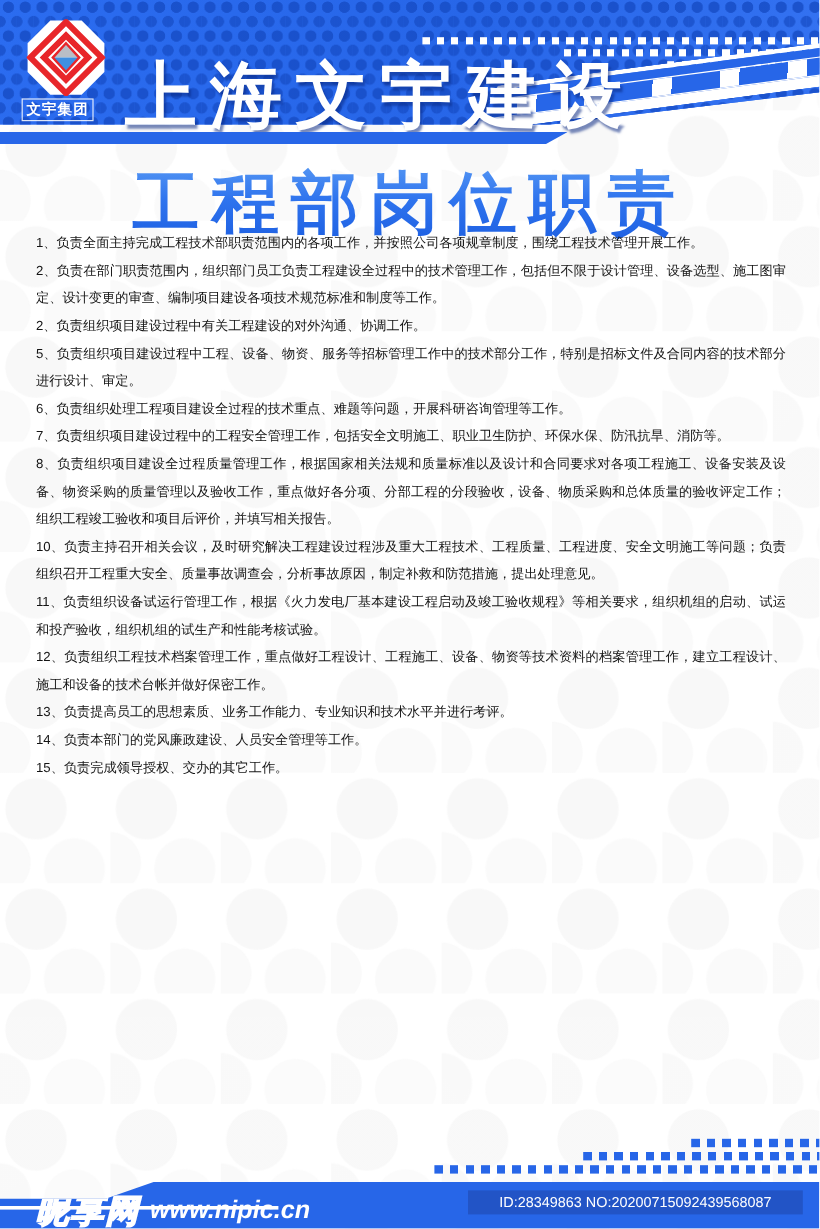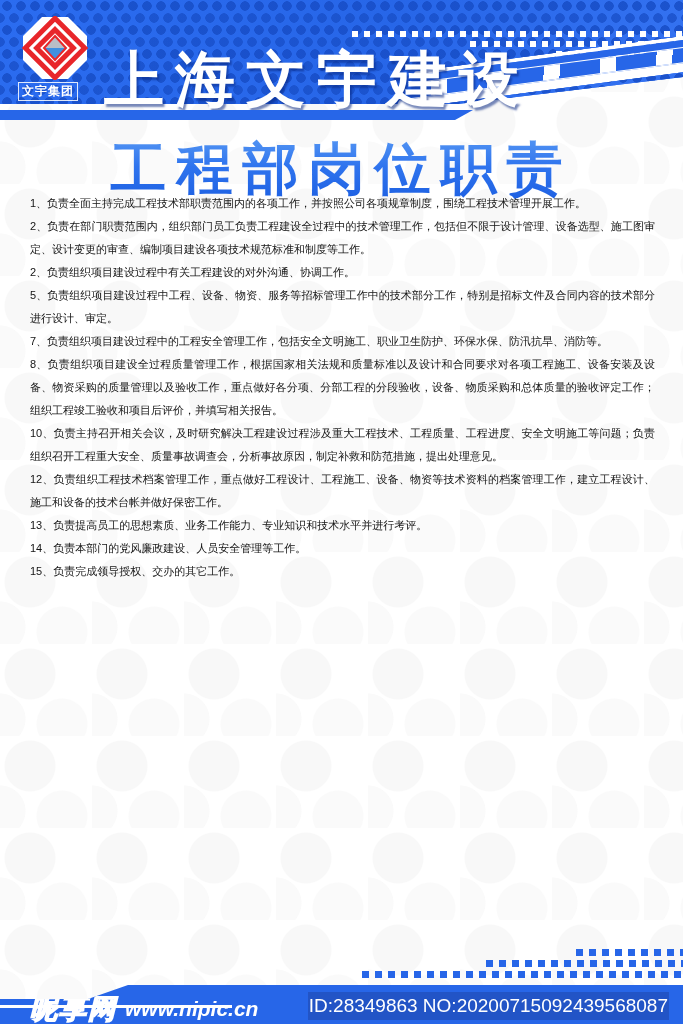--- a/index.html
+++ b/index.html
@@ -95,22 +95,22 @@
     position:absolute;left:30px;top:6px;z-index:2;display:flex;align-items:center;
     font-style:italic;font-weight:bold;white-space:nowrap;
   }
   .wm-site{
     font-size:27px;letter-spacing:2px;color:rgba(255,255,255,.18);
     -webkit-text-stroke:1.5px #ffffff;
   }
   .wm-url{font-size:21px;color:#ffffff;margin-left:8px;}
   .id-box{
     position:absolute;right:14px;top:7px;z-index:2;
-    background:rgba(20,40,110,.28);color:#ffffff;font-size:19px;
-    padding:3px 1px;white-space:nowrap;
+    background:rgba(20,40,110,.28);color:#ffffff;font-size:12px;
+    padding:3px 26px;white-space:nowrap;
   }
 </style>
 </head>
 <body>
 
 <div class="bubble-bg"></div>
 
 <div class="header">
   <div class="header-main"></div>
 
@@ -146,23 +146,25 @@
   <div class="sub-bar"></div>
 </div>
 
 <div class="page-title">工程部岗位职责</div>
 
 <div class="list">
     <p>1、负责全面主持完成工程技术部职责范围内的各项工作，并按照公司各项规章制度，围绕工程技术管理开展工作。</p>
     <p>2、负责在部门职责范围内，组织部门员工负责工程建设全过程中的技术管理工作，包括但不限于设计管理、设备选型、施工图审定、设计变更的审查、编制项目建设各项技术规范标准和制度等工作。</p>
     <p>2、负责组织项目建设过程中有关工程建设的对外沟通、协调工作。</p>
     <p>5、负责组织项目建设过程中工程、设备、物资、服务等招标管理工作中的技术部分工作，特别是招标文件及合同内容的技术部分进行设计、审定。</p>
+    <p>6、负责组织处理工程项目建设全过程的技术重点、难题等问题，开展科研咨询管理等工作。</p>
     <p>7、负责组织项目建设过程中的工程安全管理工作，包括安全文明施工、职业卫生防护、环保水保、防汛抗旱、消防等。</p>
     <p>8、负责组织项目建设全过程质量管理工作，根据国家相关法规和质量标准以及设计和合同要求对各项工程施工、设备安装及设备、物资采购的质量管理以及验收工作，重点做好各分项、分部工程的分段验收，设备、物质采购和总体质量的验收评定工作；组织工程竣工验收和项目后评价，并填写相关报告。</p>
     <p>10、负责主持召开相关会议，及时研究解决工程建设过程涉及重大工程技术、工程质量、工程进度、安全文明施工等问题；负责组织召开工程重大安全、质量事故调查会，分析事故原因，制定补救和防范措施，提出处理意见。</p>
+    <p>11、负责组织设备试运行管理工作，根据《火力发电厂基本建设工程启动及竣工验收规程》等相关要求，组织机组的启动、试运和投产验收，组织机组的试生产和性能考核试验。</p>
     <p>12、负责组织工程技术档案管理工作，重点做好工程设计、工程施工、设备、物资等技术资料的档案管理工作，建立工程设计、施工和设备的技术台帐并做好保密工作。</p>
     <p>13、负责提高员工的思想素质、业务工作能力、专业知识和技术水平并进行考评。</p>
     <p>14、负责本部门的党风廉政建设、人员安全管理等工作。</p>
     <p>15、负责完成领导授权、交办的其它工作。</p>
   </div>
 
 <div class="bdots r1"></div>
 <div class="bdots r2"></div>
 <div class="bdots r3"></div>
 

